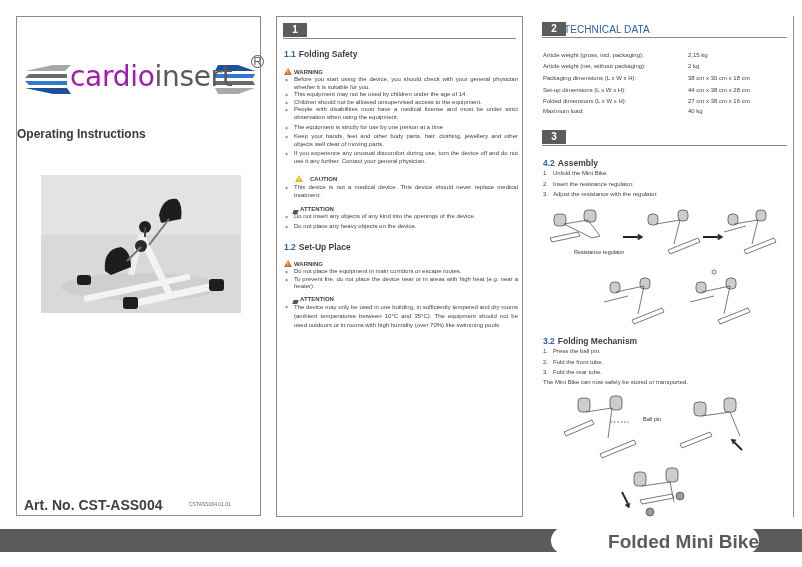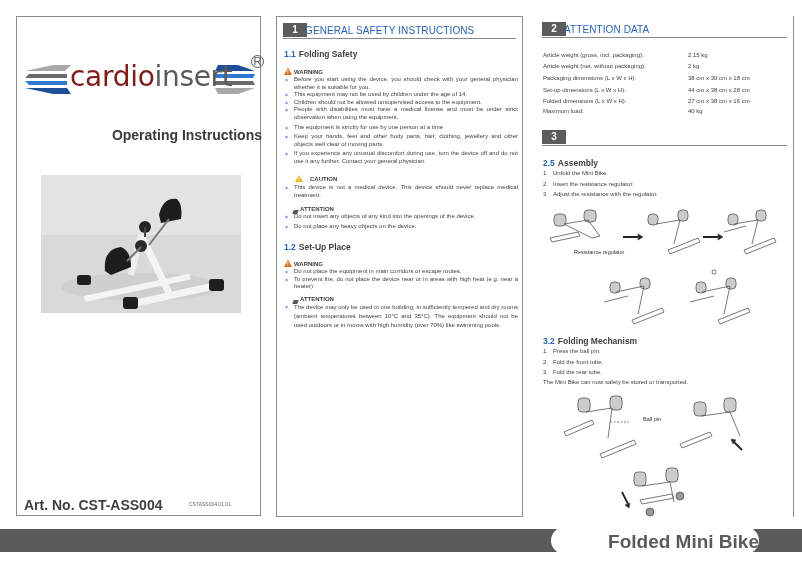--- a/index.html
+++ b/index.html
@@ -7,24 +7,24 @@
   body { position: relative; font-family: "Liberation Sans", sans-serif; color: #3f3f3f; }
 
   .page { position: absolute; border: 1px solid #8c8c8c; background: #fff; }
   #cover { left: 16px; top: 16px; width: 245px; height: 500px; }
   #p1 { left: 276px; top: 16px; width: 247px; height: 501px; }
   #p2 { left: 536px; top: 16px; width: 258px; height: 501px; border-left: none; border-top: none; border-bottom: none; }
 
   
   .logo { position: absolute; left: 6px; top: 40px; width: 240px; height: 46px; }
   .logo-text { position: absolute; left: 47px; top: 3px; font-size: 28px; letter-spacing: -0.3px; font-family: "DejaVu Sans", sans-serif; }
-  .logo-text .c1 { color: #7f1d1d; }
+  .logo-text .c1 { color: #a21caf; }
   .logo-text .c2 { color: #5a5a5a; }
   .logo-reg { position: absolute; left: 228px; top: -2px; font-size: 11px; color: #555; border: 1px solid #555; border-radius: 50%; width: 13px; height: 13px; line-height: 11px; text-align: center; }
-  .op-title { position: absolute; left: 0; width: 245px; top: 110px; text-align: right; font-weight: bold; font-size: 14px; color: #3a3a3a; }
+  .op-title { position: absolute; left: 0; width: 245px; top: 110px; text-align: left; font-weight: bold; font-size: 12px; color: #3a3a3a; }
   .art-no { position: absolute; left: 7px; top: 480px; font-weight: bold; font-size: 14px; color: #3f3f3f; }
   .doc-code { position: absolute; left: 172px; top: 484px; font-size: 5px; color: #666; }
 
   
   .sec-head { position: absolute; left: 6px; height: 14px; display: flex; align-items: center; }
   .sec-num { background: #5c5c5c; color: #fff; font-weight: bold; font-size: 10px; width: 24px; height: 14px; line-height: 14px; text-align: center; }
   .sec-title { color: #2a62b0; font-size: 10px; margin-left: -2px; letter-spacing: 0.1px; }
   .sec-rule { position: absolute; left: 6px; right: 6px; height: 1px; background: #8a8a8a; }
 
   .sub-head { position: absolute; left: 7px; font-weight: bold; font-size: 8.5px; color: #3f3f3f; }
@@ -108,21 +108,20 @@
     <line x1="86" y1="86" x2="100" y2="72" stroke="#777" stroke-width="2"></line>
   </svg>
 
   <div class="art-no">Art. No. CST-ASS004</div>
   <div class="doc-code">CSTASS004.01.01</div>
 </div>
 
 <div id="p1" class="page">
   <div class="sec-head" style="top:6px">
     <div class="sec-num">1</div>
-    <div class="sec-title">GENERAL SAFETY INSTRUCTIONS</div>
   </div>
   <div class="sec-rule" style="top:21px"></div>
 
   <div class="sub-head" style="top:32px">
     <span class="n">1.1</span><span>Folding Safety</span>
   </div>
 
   <div class="notice" style="top:51px">
     <span class="warn-tri"></span>
     <span>WARNING</span>
@@ -172,21 +171,21 @@
     <span>ATTENTION</span>
   </div>
   <ul class="bullets" style="top:286px;line-height:8.8px">
     <li>The device may only be used in one building, in sufficiently tempered and dry rooms (ambient temperatures between 10°C and 35°C). The equipment should not be used outdoors or in rooms with high humidity (over 70%) like swimming pools.</li>
   </ul>
 </div>
 
 <div id="p2" class="page">
   <div class="sec-head" style="top:6px">
     <div class="sec-num">2</div>
-    <div class="sec-title">ATTENTION DATA</div>
+    <div class="sec-title">TECHNICAL DATA</div>
   </div>
   <div class="sec-rule" style="top:21px"></div>
 
   <div class="spec" style="top:33px">
     <div class="spec-row">
         <span class="k">Article weight (gross, incl. packaging):</span>
         <span>2,15 kg</span>
       </div>
     <div class="spec-row">
         <span class="k">Article weight (net, without packaging):</span>
@@ -209,21 +208,21 @@
         <span>40 kg</span>
       </div>
   </div>
 
   <div class="sec-head" style="top:114px">
     <div class="sec-num">3</div>
   </div>
   <div class="sec-rule" style="top:129px"></div>
 
   <div class="sub-head" style="top:142px">
-    <span class="n">2.5</span><span>Assembly</span>
+    <span class="n">4.2</span><span>Assembly</span>
   </div>
   <ol class="steps" style="top:154px">
     <li><span class="num">1.</span><span>Unfold the Mini Bike.</span></li>
     <li><span class="num">2.</span><span>Insert the resistance regulator.</span></li>
     <li><span class="num">3.</span><span>Adjust the resistance with the regulator.</span></li>
   </ol>
 
   <svg class="diagram" style="left:12px;top:186px" width="230" height="125">
     <g stroke="#555" stroke-width="0.8" fill="none">
 

